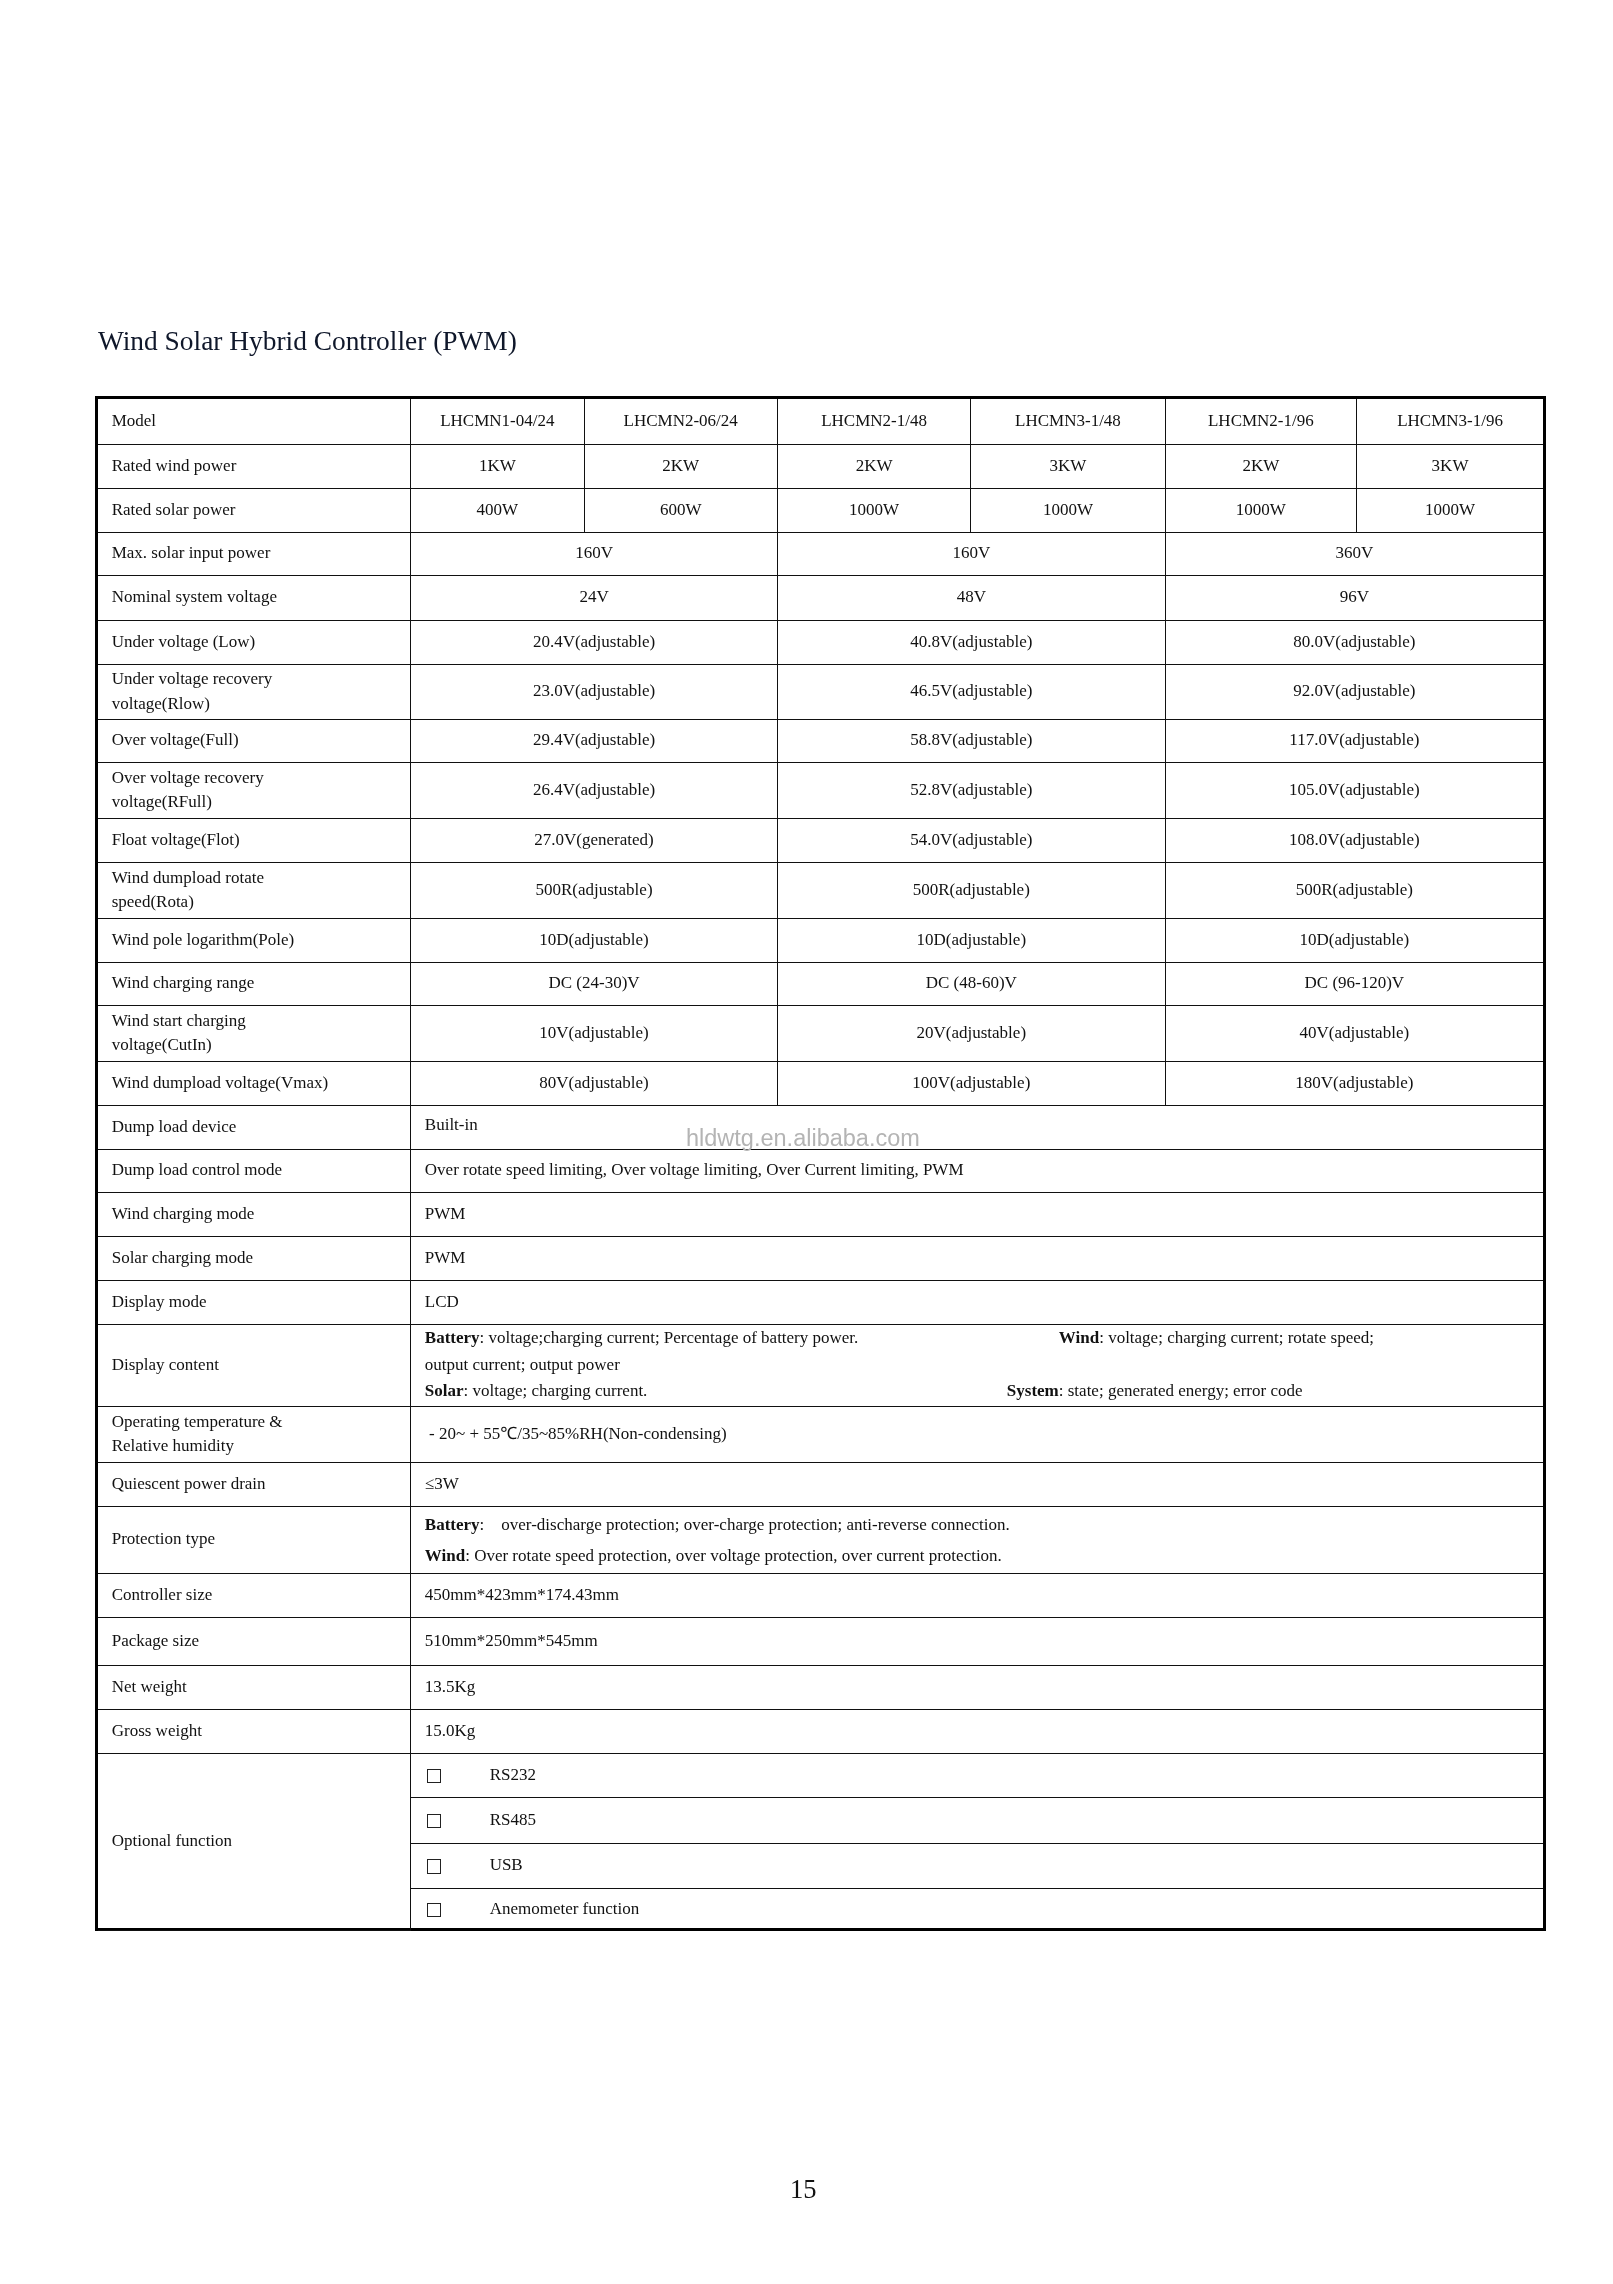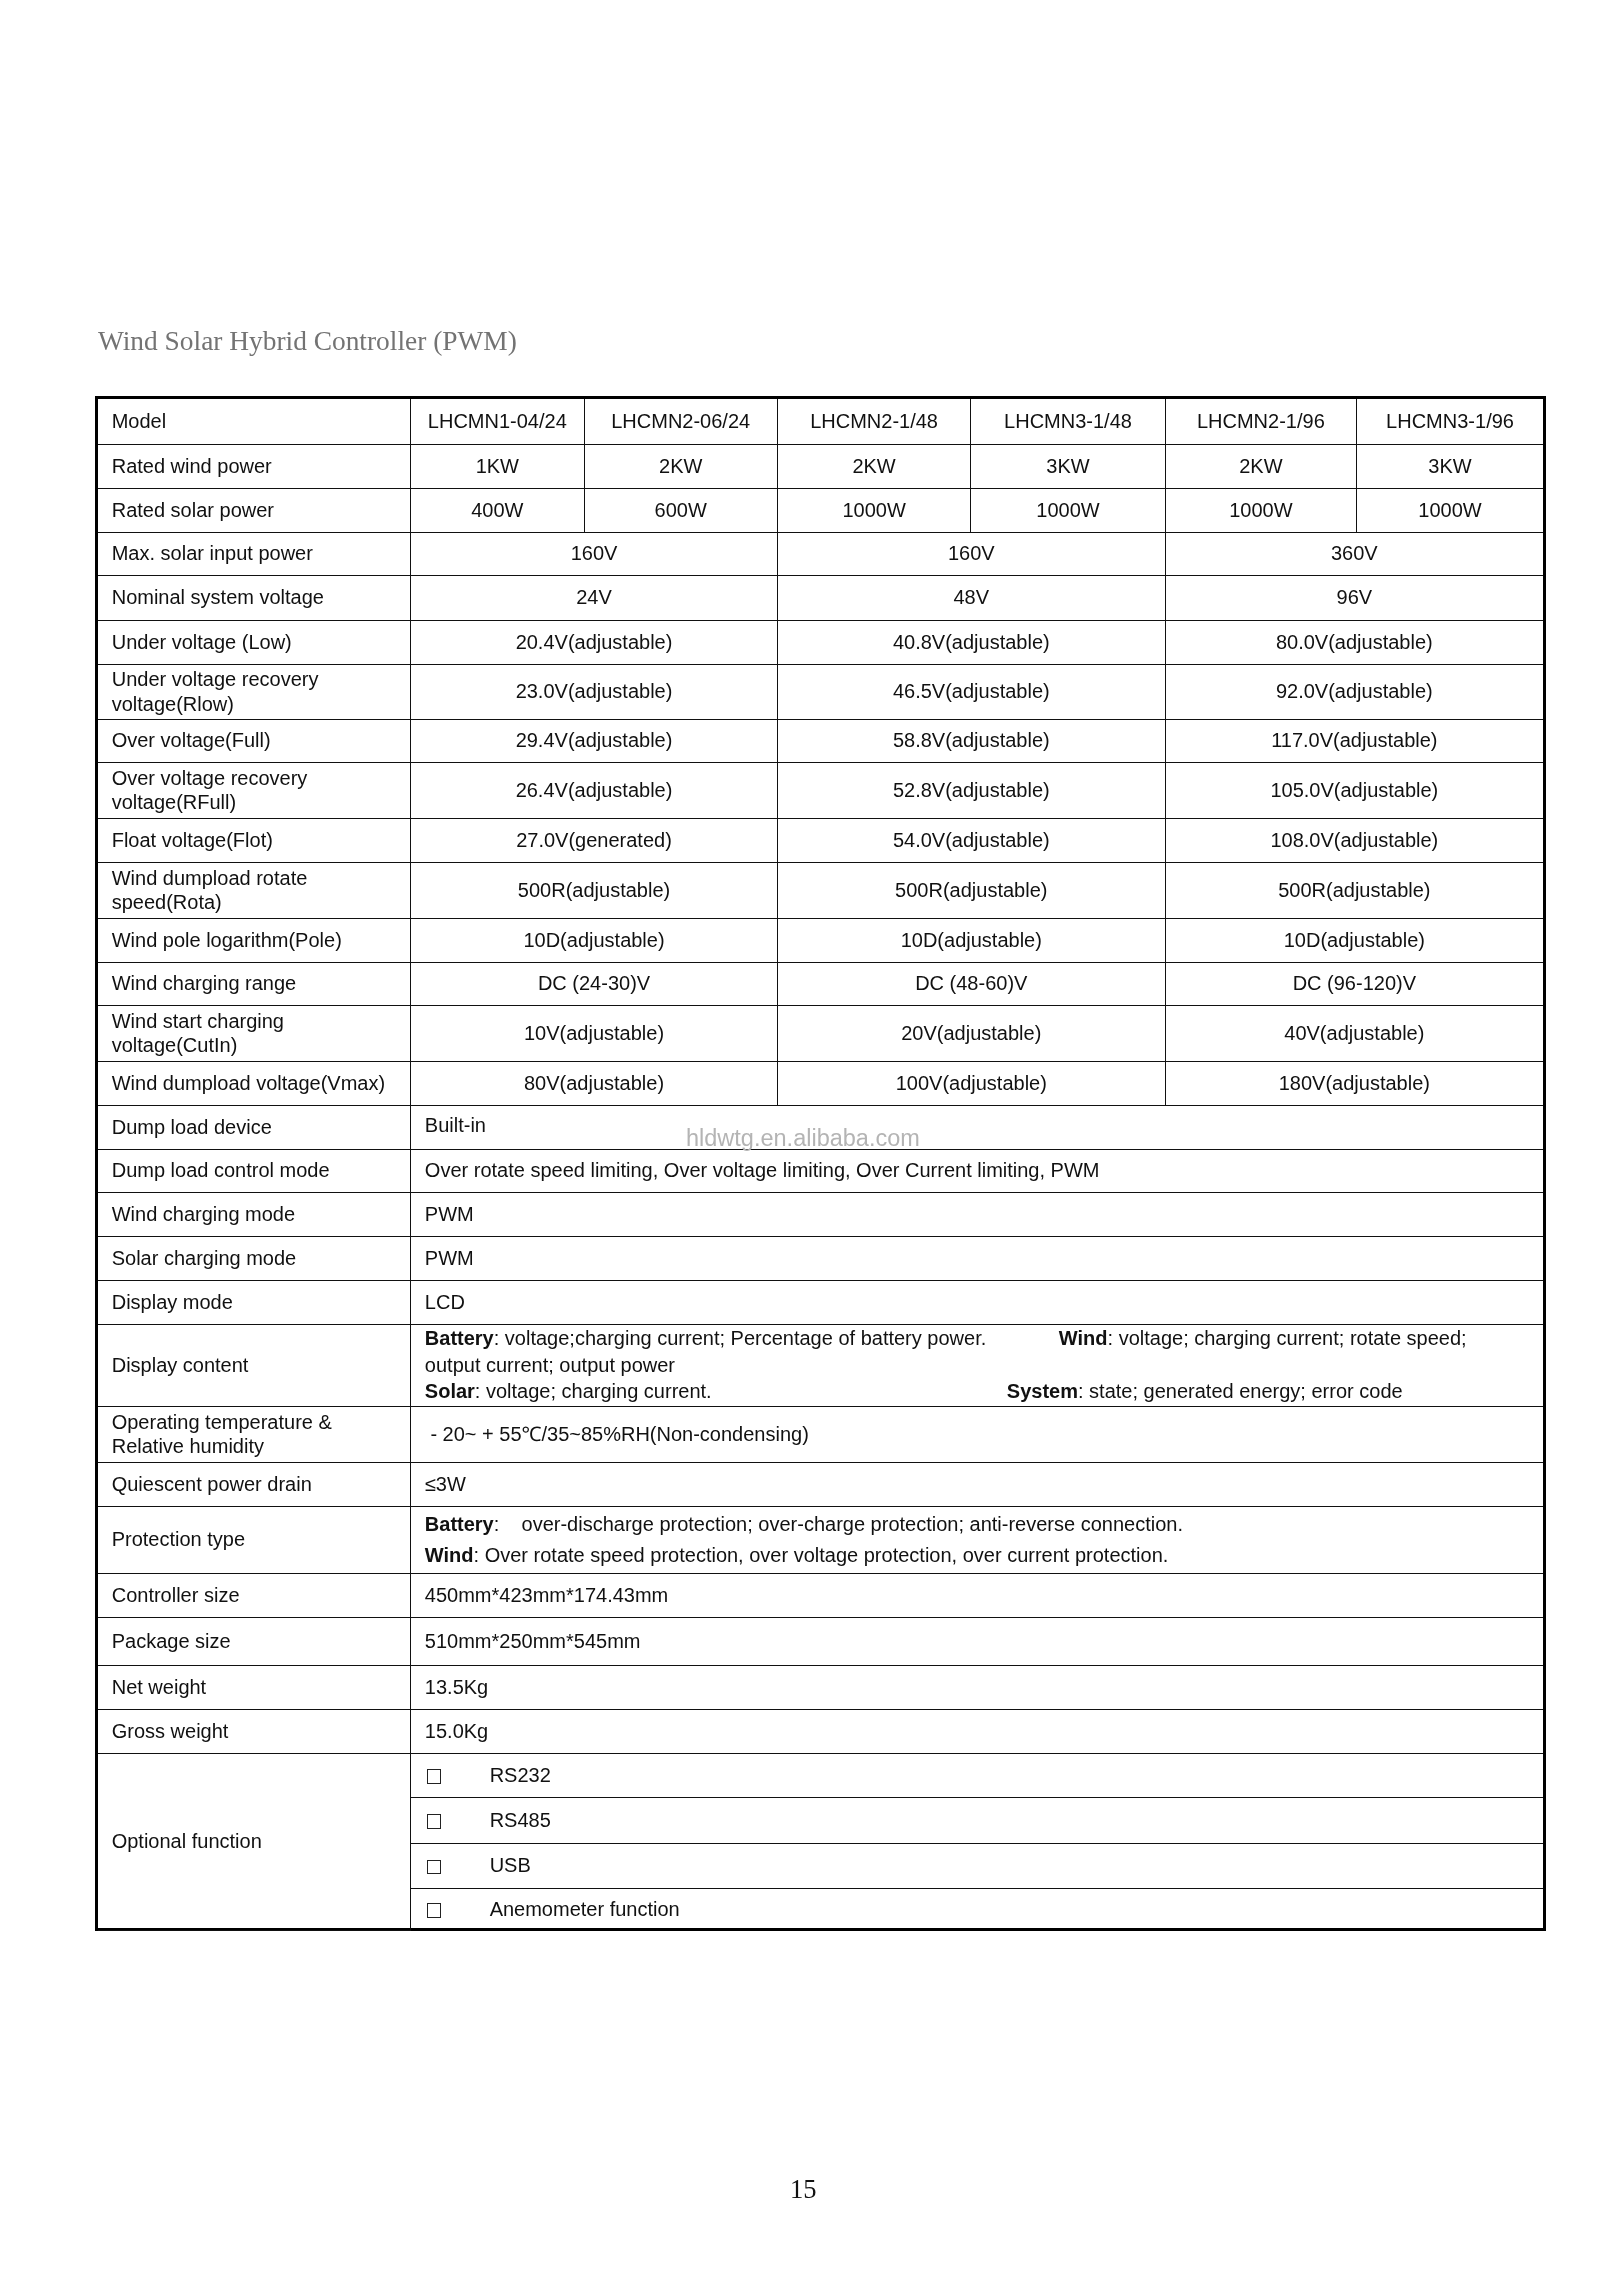--- a/index.html
+++ b/index.html
@@ -1,19 +1,19 @@
 <!DOCTYPE html>
 <html><head>
 <meta charset="utf-8">
 <style>
   html, body { margin:0; padding:0; background:#ffffff; }
   body { width:1613px; height:2285px; position:relative; overflow:hidden; color:#111; }
-  .title { position:absolute; left:98px; top:326px; font-family:"Liberation Serif","DejaVu Serif",serif; font-size:27.4px; color:#737373; white-space:nowrap; }
+  .title { position:absolute; left:98px; top:326px; font-family:"Liberation Serif","DejaVu Serif",serif; font-size:27.4px; color:#0f172a; white-space:nowrap; }
   .tbl { position:absolute; left:95px; top:396px; width:1451px; height:1535px; border:3.9px solid #000; box-sizing:border-box; }
-  .tbl table { border-collapse:collapse; width:100%; table-layout:fixed; font-family:Liberation Sans, sans-serif; font-size:20px; color:#111; }
+  .tbl table { border-collapse:collapse; width:100%; table-layout:fixed; font-family:Liberation Serif, serif; font-size:17px; color:#111; }
   .tbl td { border:1.5px solid #111; padding:0 0 0 13.7px; vertical-align:middle; line-height:24.5px; overflow:hidden; }
   .tbl tr:first-child td { border-top:none; }
   .tbl td:first-child { border-left:none; }
   .tbl td:last-child { border-right:none;margin-top:16px; }
   .tbl tr:last-child td { border-bottom:none; }
   .c { text-align:center; padding:0 !important; }
   .v { padding-left:13.7px; }
   .b { font-weight:bold; }
   .opt-box { display:inline-block; width:11.8px; height:12.7px; border:1.2px solid #222; vertical-align:middle; margin-right:49px; margin-left:2px; }
   .wm { position:absolute; left:686px; top:1125px; font-family:"Liberation Sans","DejaVu Sans",sans-serif; font-size:23.5px; color:#b4b4b4; white-space:nowrap; }

